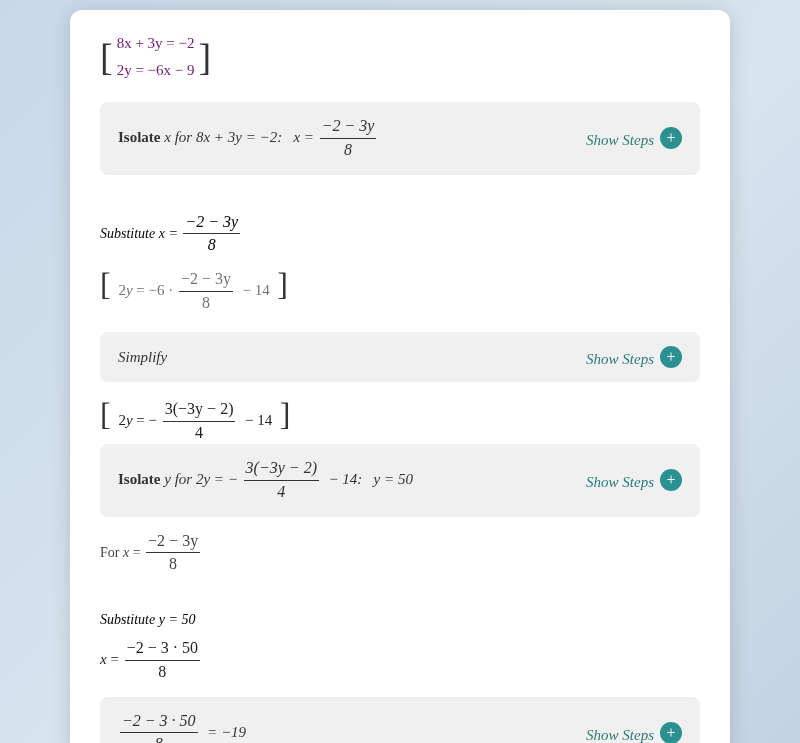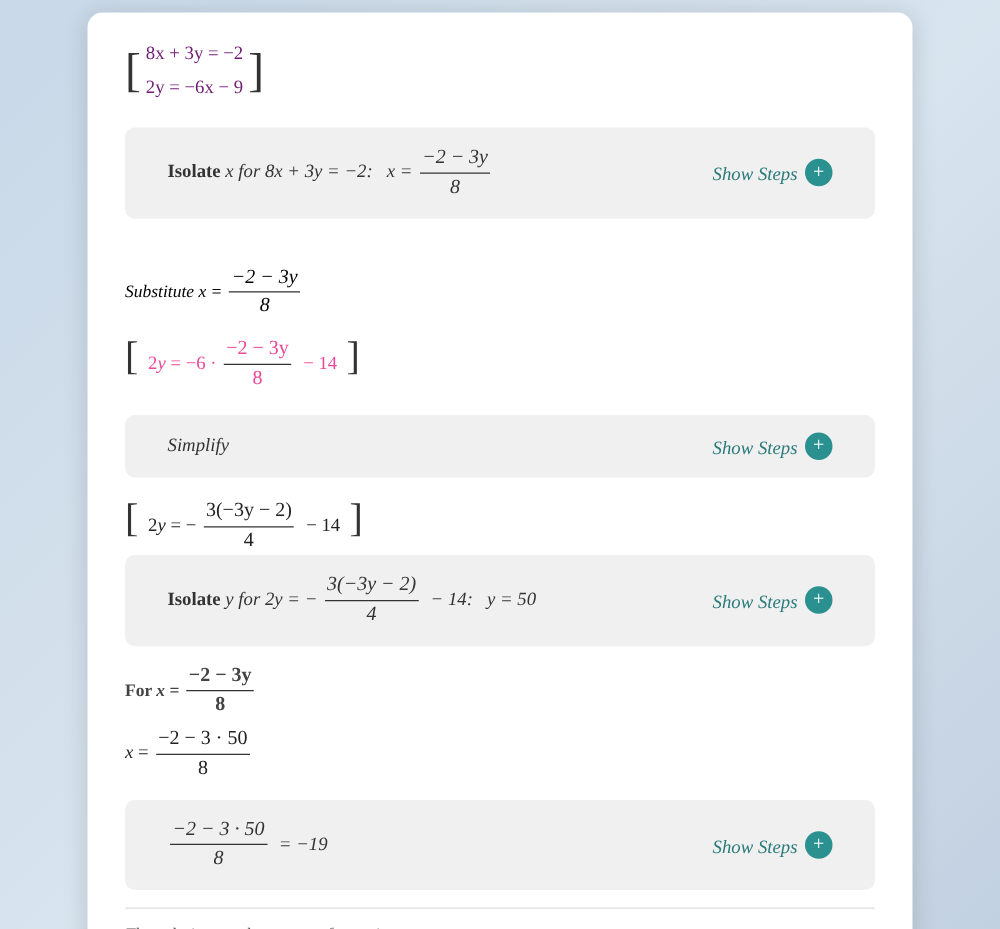--- a/index.html
+++ b/index.html
@@ -18,21 +18,21 @@
       background: #ffffff;
       border-radius: 12px;
       width: 660px;
       padding: 20px 30px 30px 30px;
       box-shadow: 0 2px 20px rgba(0,0,0,0.15);
     }
 
     .step-box {
       background: #f0f0f0;
       border-radius: 8px;
-      padding: 14px 34px;
+      padding: 14px 18px;
       margin-bottom: 14px;
       display: flex;
       align-items: center;
       justify-content: space-between;
     }
 
     .step-box-label {
       font-size: 15px;
       color: #333;
       font-style: italic;
@@ -110,22 +110,21 @@
     .solution-text {
       font-size: 14px;
       color: #555;
       margin-bottom: 10px;
       font-style: italic;
     }
 
     .for-x-line {
       font-size: 14px;
       color: #444;
-      margin-bottom: 6px;
-      font-weight: bold;
+      margin-bottom: 18px;
     }
 
     .math-block {
       font-size: 15px;
       color: #222;
       margin-bottom: 14px;
     }
   </style>
 </head>
 <body>
@@ -160,21 +159,21 @@
   <div class="substitute-line">
     Substitute <i>x</i> =
     <span class="frac">
       <span class="frac-num">−2 − 3y</span>
       <span class="frac-den">8</span>
     </span>
   </div>
 
   <div style="margin-bottom: 18px;">
     <span style="font-size: 32px; color:#333; font-weight:100;">[</span>
-    <span style="font-size:15px; color:#ec4899;">
+    <span style="font-size:15px; color:#737373;">
       &nbsp;2<i>y</i> = −6 ·
       <span class="frac">
         <span class="frac-num">−2 − 3y</span>
         <span class="frac-den">8</span>
       </span>
       &nbsp;− 14&nbsp;
     </span>
     <span style="font-size: 32px; color:#333; font-weight:100;">]</span>
   </div>
 
@@ -215,20 +214,23 @@
   </div>
 
   <div class="for-x-line">
     For <i>x</i> =
     <span class="frac">
       <span class="frac-num">−2 − 3y</span>
       <span class="frac-den">8</span>
     </span>
   </div>
 
+  <div class="substitute-line">
+    Substitute <i>y</i> = 50
+  </div>
 
   <div class="math-block">
     <i>x</i> =
     <span class="frac">
       <span class="frac-num">−2 − 3 · 50</span>
       <span class="frac-den">8</span>
     </span>
   </div>
 
   <div class="step-box">

